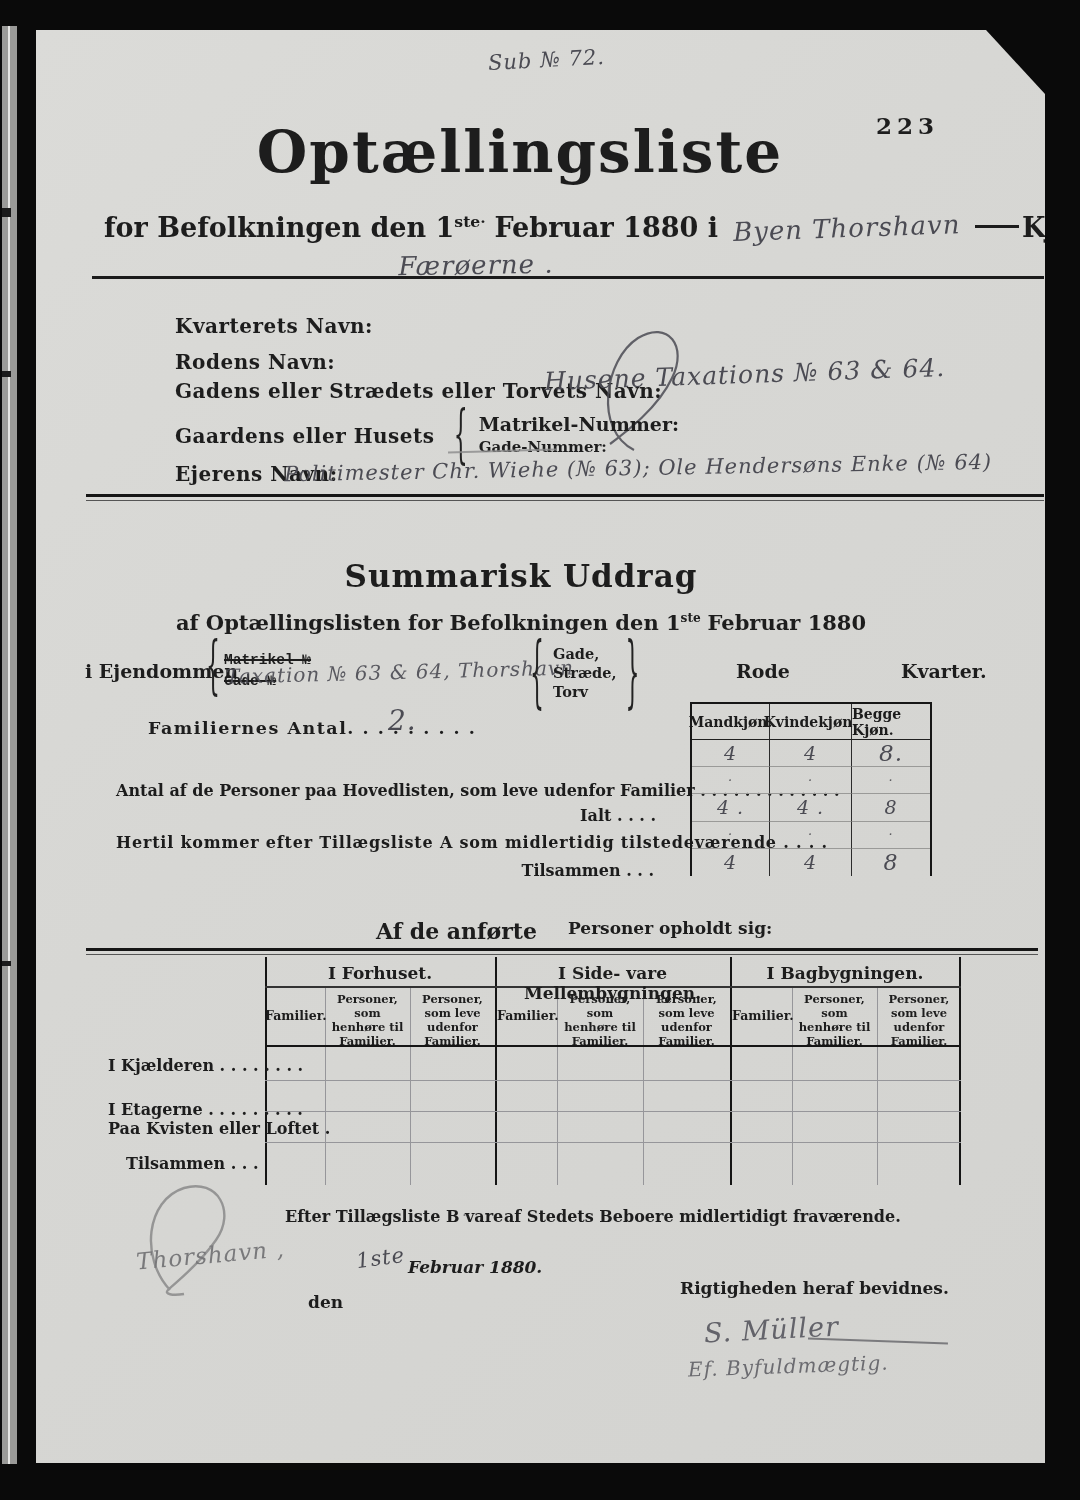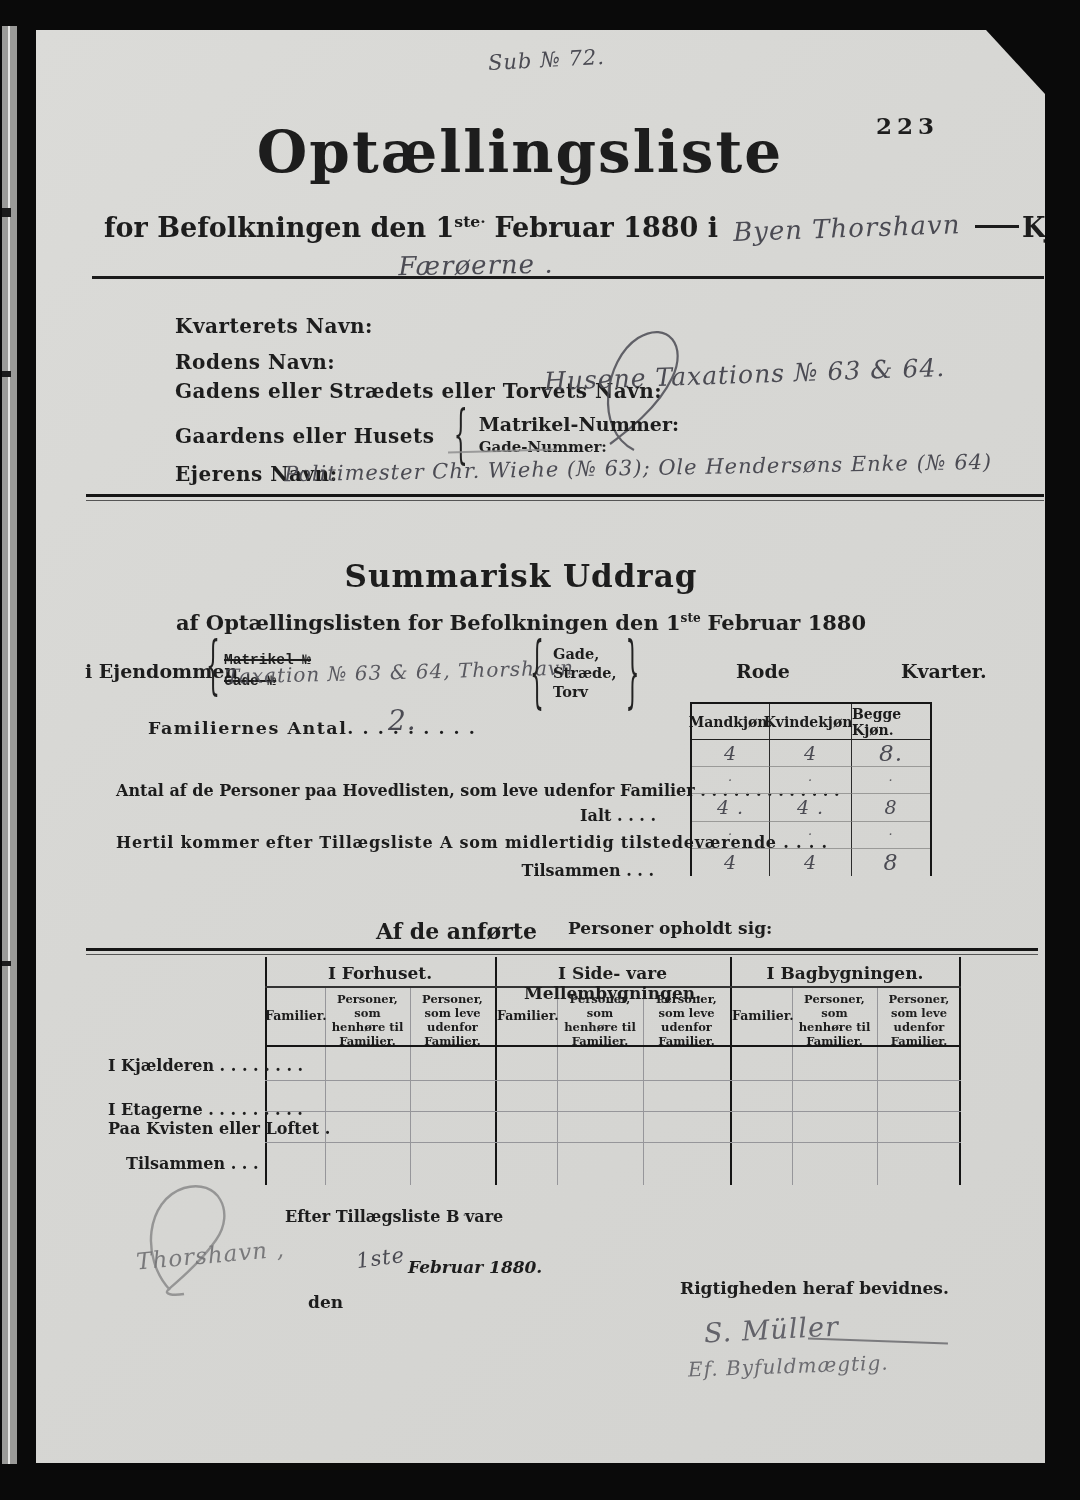--- a/index.html
+++ b/index.html
@@ -206,20 +206,21 @@
   <div class="abs printed" style="left:758px;top:962px;width:81px;text-align:center;font-size:11.5px;line-height:14px;">Personer, som henhøre til Familier.</div>
   <div class="abs printed" style="left:843px;top:962px;width:80px;text-align:center;font-size:11.5px;line-height:14px;">Personer, som leve udenfor Familier.</div>
 
   <div class="abs leader-label" style="left:72px;top:1026px;">I Kjælderen . . . . . . . .</div>
   <div class="abs leader-label" style="left:72px;top:1036px;margin-top:34px;">I Etagerne . . . . . . . . .</div>
   <div class="abs leader-label" style="left:72px;top:1089px;">Paa Kvisten eller Loftet .</div>
   <div class="abs leader-label" style="left:90px;top:1124px;width:132px;text-align:right;">Tilsammen . . .</div>
 
   <div class="abs printed" style="left:249px;top:1177px;font-size:16px;">Efter Tillægsliste B vare</div>
   <div class="abs hw pencil" style="left:426px;top:1176px;font-size:16px;">·</div>
+  <div class="abs printed" style="left:468px;top:1177px;font-size:16px;">af Stedets Beboere midlertidigt fraværende.</div>
 
   <svg class="abs" style="left:96px;top:1148px;" width="170" height="125" viewBox="0 0 170 125">
     <path d="M 38 112 C 8 80, 14 22, 52 10 C 86 0, 104 34, 84 62 C 66 88, 44 104, 36 112 C 32 116, 40 118, 52 116" fill="none" stroke="#8a8a8a" stroke-width="2.4" opacity="0.85"></path>
   </svg>
   <div class="abs hw pencil" style="left:100px;top:1212px;font-size:23px;transform:rotate(-5deg);">Thorshavn ,</div>
   <div class="abs printed" style="left:272px;top:1227px;font-size:17px;margin-top:35px;">den</div>
   <div class="abs hw" style="left:320px;top:1216px;font-size:21px;transform:rotate(-8deg);">1ste</div>
   <div class="abs printed" style="left:372px;top:1227px;font-size:17px;font-style:italic;">Februar 1880.</div>
 
   <div class="abs printed" style="left:644px;top:1248px;font-size:17px;">Rigtigheden heraf bevidnes.</div>

